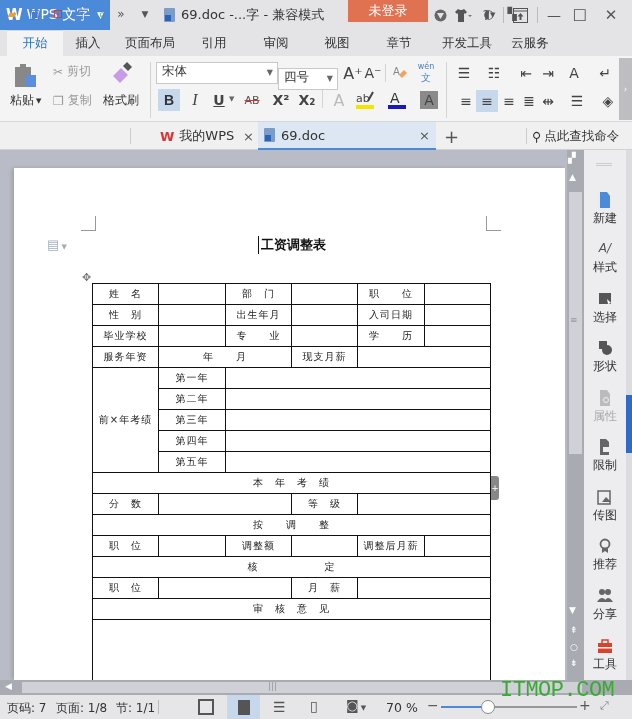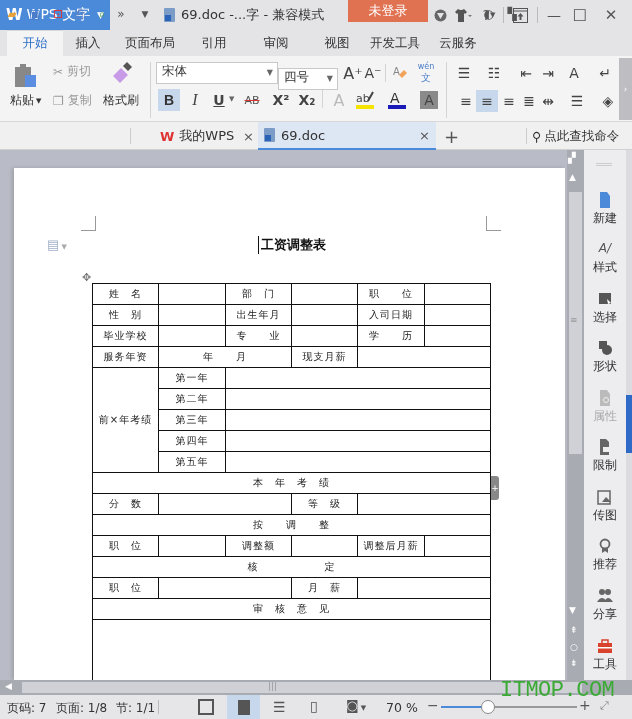--- a/index.html
+++ b/index.html
@@ -101,20 +101,21 @@
     <span>✕</span>
   </div>
 
 <div id="tabs" class="abs">
   <div class="tab active" style="width:56px;margin-left:7px">开始</div>
   <div class="tab" style="width:50px">插入</div>
   <div class="tab" style="width:74px">页面布局</div>
   <div class="tab" style="width:54px">引用</div>
   <div class="tab" style="width:70px">审阅</div>
   <div class="tab" style="width:52px">视图</div>
+  <div class="tab" style="width:72px">章节</div>
   <div class="tab" style="width:64px">开发工具</div>
   <div class="tab" style="width:62px">云服务</div>
 </div>
 
 <div id="ribbon" class="abs"></div>
 
 <div class="abs" style="left:12px;top:62px;width:28px;height:28px">
   <svg width="28" height="28" viewBox="0 0 28 28">
       <rect x="3" y="5" width="16" height="20" fill="#888"></rect>
       <rect x="8" y="2" width="6" height="5" fill="#888"></rect>

